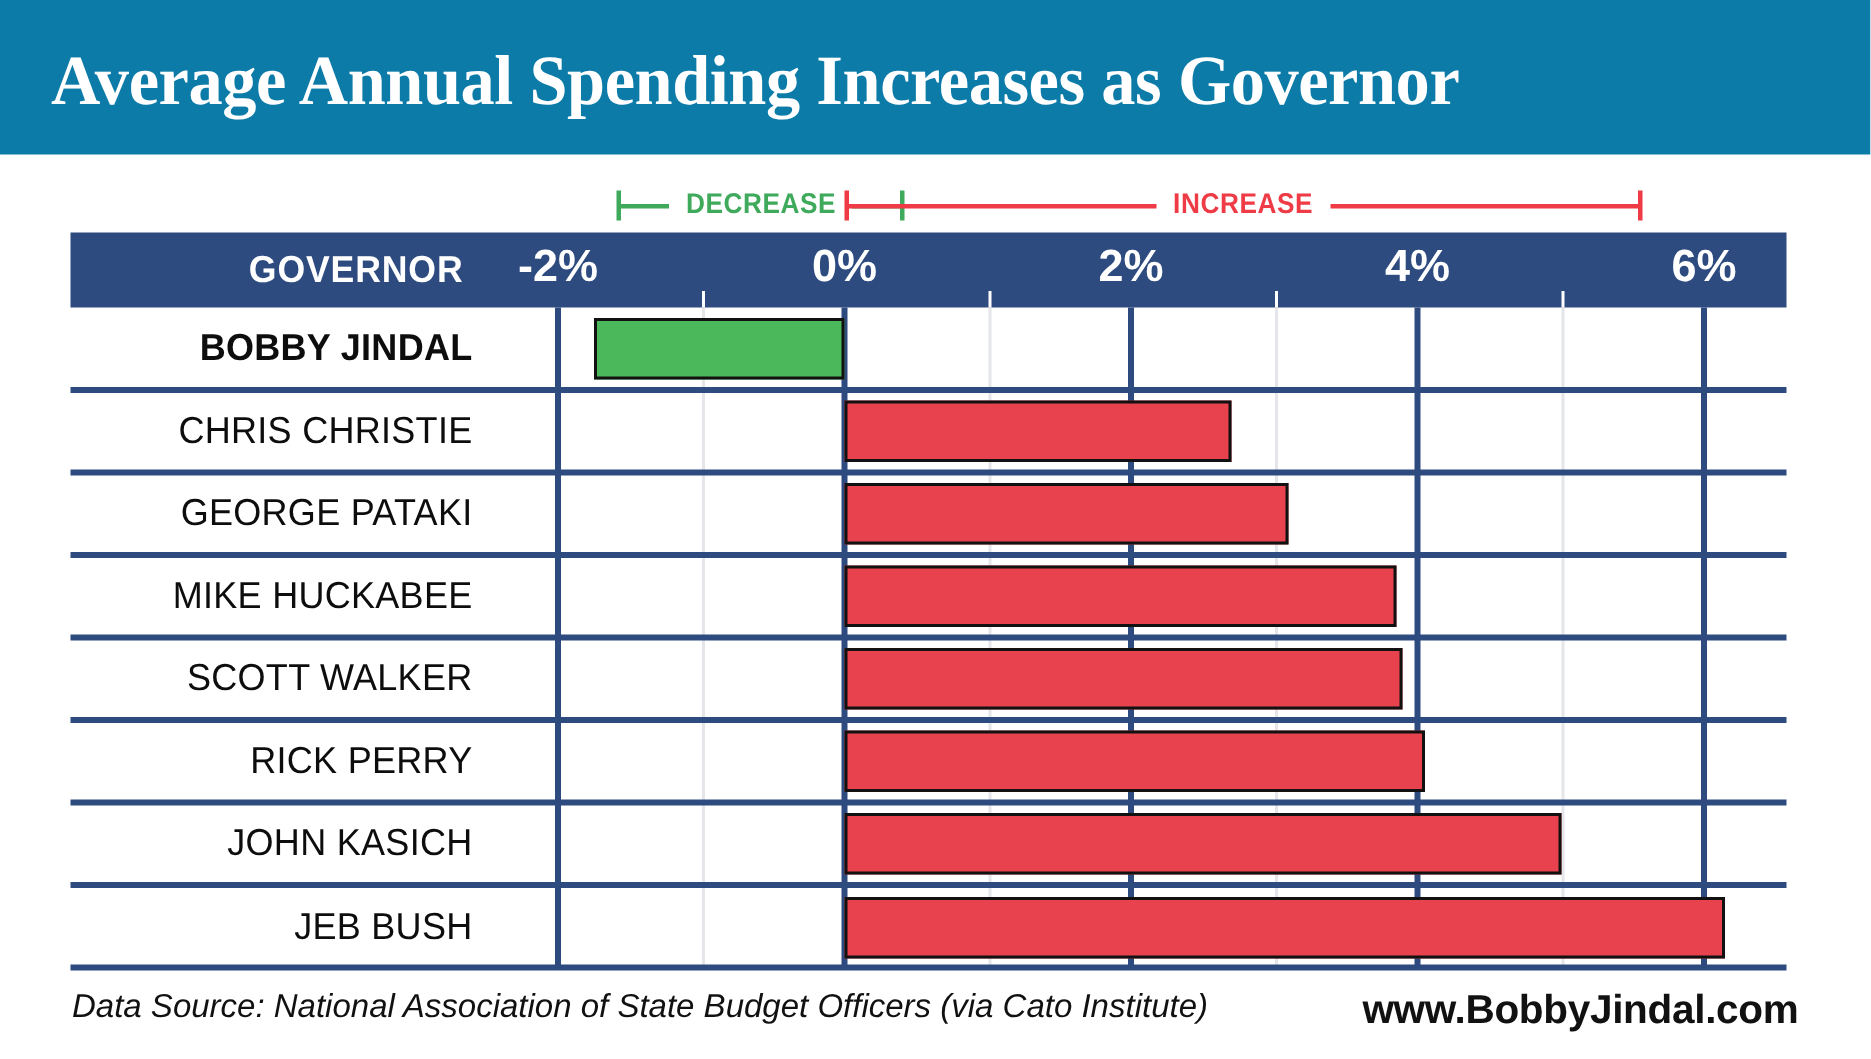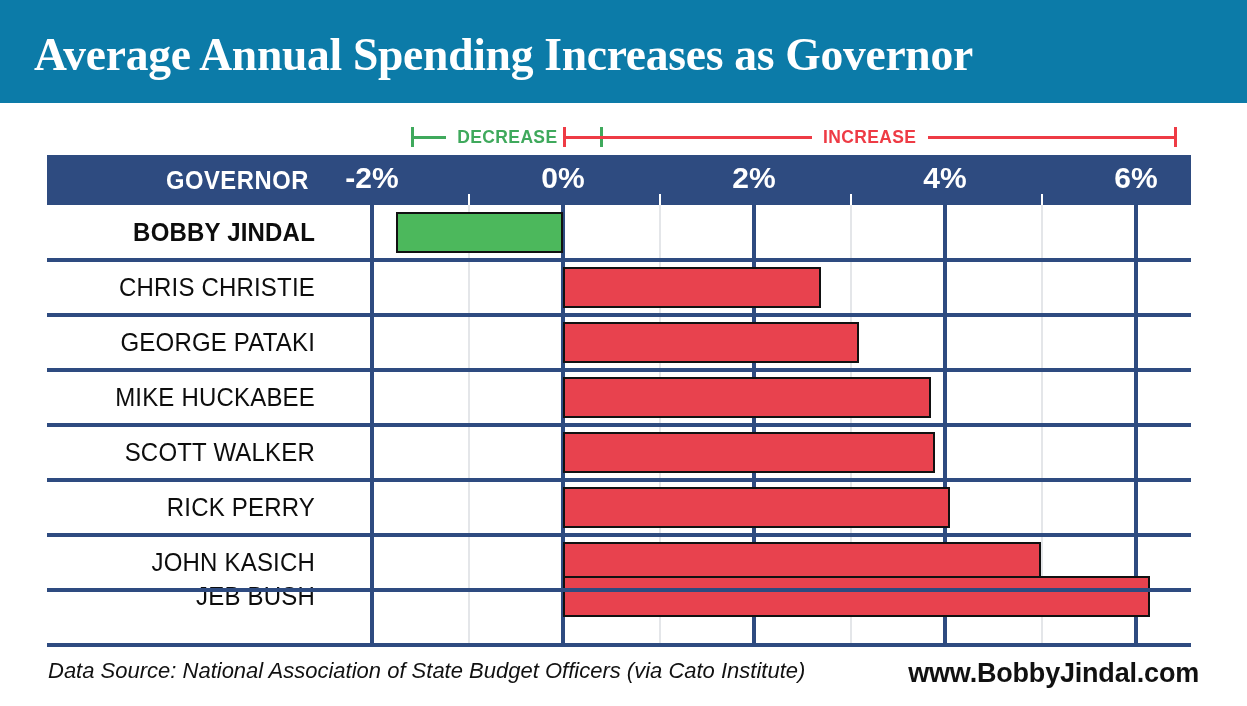--- a/index.html
+++ b/index.html
@@ -68,21 +68,21 @@
     padding: 0 7px;
     font-size: 19px;
     font-weight: bold;
     letter-spacing: 0.4px;
     white-space: nowrap;
     transform: scaleX(0.92);
   }
   #bracket-decrease { left: 371px; width: 192px; padding-left: 40px; }
   #bracket-decrease .cap, #bracket-decrease .rule { background: #3FA95C; }
   #bracket-decrease .btext { color: #3FA95C; }
-  #bracket-increase { left: 563px; width: 614px; }
+  #bracket-increase { left: 563px; width: 532px; }
   #bracket-increase .cap, #bracket-increase .rule { background: #EE3B45; }
   #bracket-increase .btext { color: #EE3B45; }
 
   
   #chart-table {
     position: absolute;
     left: 47px;
     top: 155px;
     width: 1144px;
     height: 490px;
@@ -287,21 +287,21 @@
           <div class="bar increase" style="left: 516px; width: 372.45px;"></div>
         </div>
         <div class="bar-row" style="top: 275px;">
           <div class="row-name">RICK PERRY</div>
           <div class="bar increase" style="left: 516px; width: 386.775px;"></div>
         </div>
         <div class="bar-row" style="top: 330px;">
           <div class="row-name">JOHN KASICH</div>
           <div class="bar increase" style="left: 516px; width: 477.5px;"></div>
         </div>
-        <div class="bar-row" style="top: 364px;">
+        <div class="bar-row" style="top: 386px;">
           <div class="row-name">JEB BUSH</div>
           <div class="bar increase" style="left: 516px; width: 587.325px;"></div>
         </div>
       </div>
     <div id="row-rules">
         <div class="row-rule" style="top: 53px;"></div>
         <div class="row-rule" style="top: 108px;"></div>
         <div class="row-rule" style="top: 163px;"></div>
         <div class="row-rule" style="top: 218px;"></div>
         <div class="row-rule" style="top: 273px;"></div>

